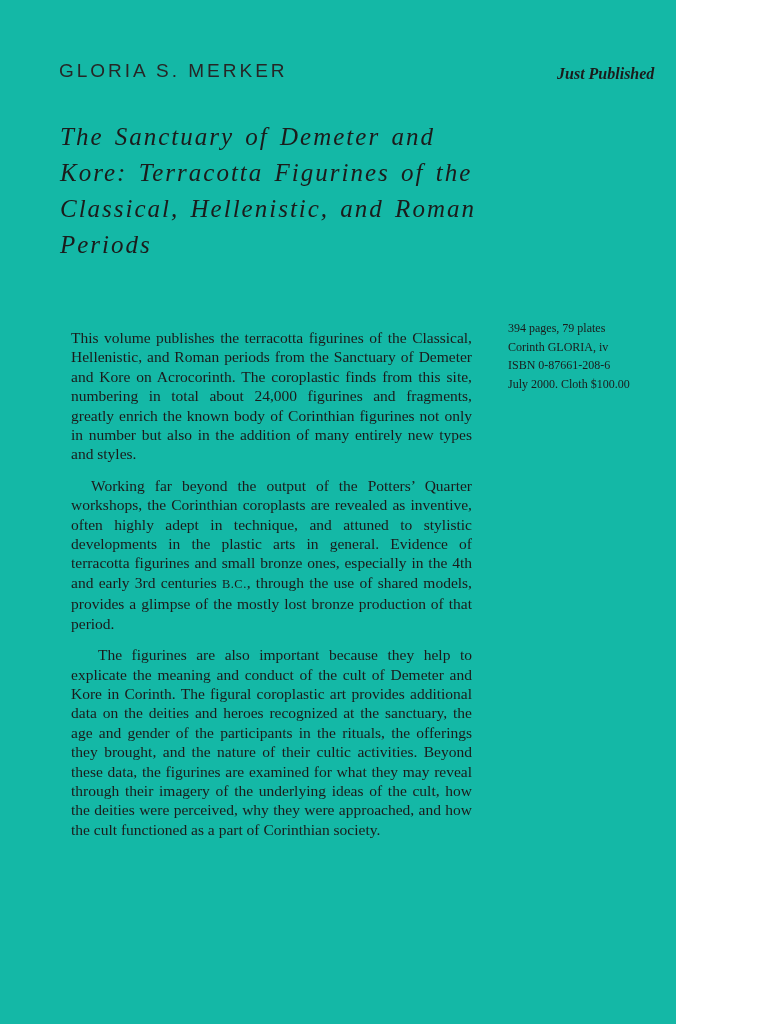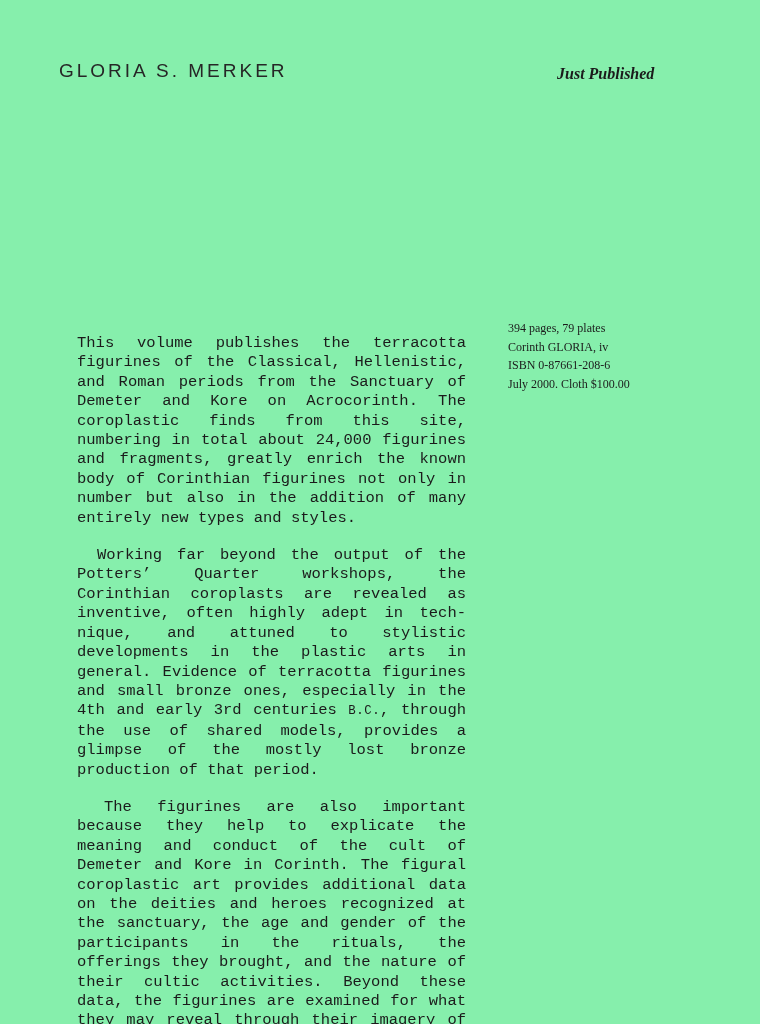--- a/index.html
+++ b/index.html
@@ -2,23 +2,23 @@
 <html lang="en"><head>
 <meta charset="utf-8">
 <style>
   html, body {
     margin: 0;
     padding: 0;
     background: #ffffff;
   }
   .page {
     position: relative;
-    width: 760px;
+    width: 676px;
     height: 1024px;
-    background: #86efac;
+    background: #14b8a6;
     color: #1b1b1b;
     font-family: "Liberation Serif", serif;
     overflow: hidden;
   }
   .author {
     position: absolute;
     left: 59px;
     top: 60px;
     margin: 0;
     font-family: "Liberation Sans", sans-serif;
@@ -62,23 +62,22 @@
     position: absolute;
     left: 59px;
     top: 316px;
     width: 425px;
     font-size: 15.5px;
     line-height: 19.4px;
     text-align: justify;
     color: #1b1b1b;
   }
   .description p {
-    margin: 18px;
+    margin: 12px;
     padding: 0;
-    font-family: Liberation Mono, monospace;
   }
   .description p.indent-sm { text-indent: 20px; }
   .description p.indent-md { text-indent: 27px; }
   .smallcaps {
     font-size: 0.8em;
     letter-spacing: 0.5px;
   }
   .pub-details {
     position: absolute;
     left: 508px;
@@ -94,20 +93,26 @@
 </style>
 </head>
 <body>
 
 <div class="page">
 
   <h1 class="author">GLORIA S. MERKER</h1>
 
   <div class="badge">Just Published</div>
 
+  <h2 class="book-title">
+    <span class="title-line">The Sanctuary of Demeter and</span>
+    <span class="title-line">Kore: Terracotta Figurines of the</span>
+    <span class="title-line">Classical, Hellenistic, and Roman</span>
+    <span class="title-line">Periods</span>
+  </h2>
 
   <article class="description">
     <p>This volume publishes the terracotta figurines of the Classical, Hellenis­tic, and Roman periods from the Sanctuary of Demeter and Kore on Acrocorinth. The coroplastic finds from this site, numbering in total about 24,000 figurines and fragments, greatly enrich the known body of Corin­thian figurines not only in number but also in the addition of many en­tirely new types and styles.</p>
     <p class="indent-sm"><span>Working far beyond the output of the Potters’ Quarter workshops, the Corinthian coroplasts are revealed as inventive, often highly adept in tech­nique, and attuned to stylistic developments in the plastic arts in general. Evidence of terracotta figurines and small bronze ones, especially in the 4th and early 3rd centuries </span><span class="smallcaps">B.C.</span><span>, through the use of shared models, pro­vides a glimpse of the mostly lost bronze production of that period.</span></p>
     <p class="indent-md">The figurines are also important because they help to explicate the meaning and conduct of the cult of Demeter and Kore in Corinth. The figural coroplastic art provides additional data on the deities and heroes recognized at the sanctuary, the age and gender of the participants in the rituals, the offerings they brought, and the nature of their cultic activities. Beyond these data, the figurines are examined for what they may reveal through their imagery of the underlying ideas of the cult, how the deities were perceived, why they were approached, and how the cult functioned as a part of Corinthian society.</p>
   </article>
 
   <aside class="pub-details">
     <div class="detail-line">394 pages, 79 plates</div>
     <div class="detail-line"><span class="italic">Corinth</span><span> GLORIA, iv</span></div>

